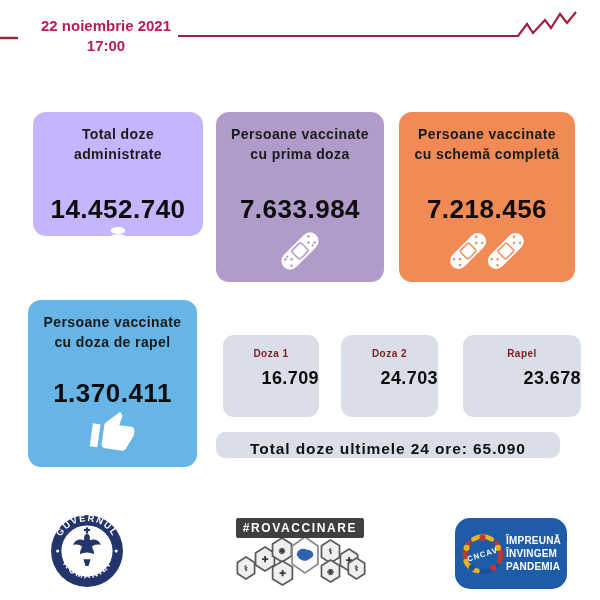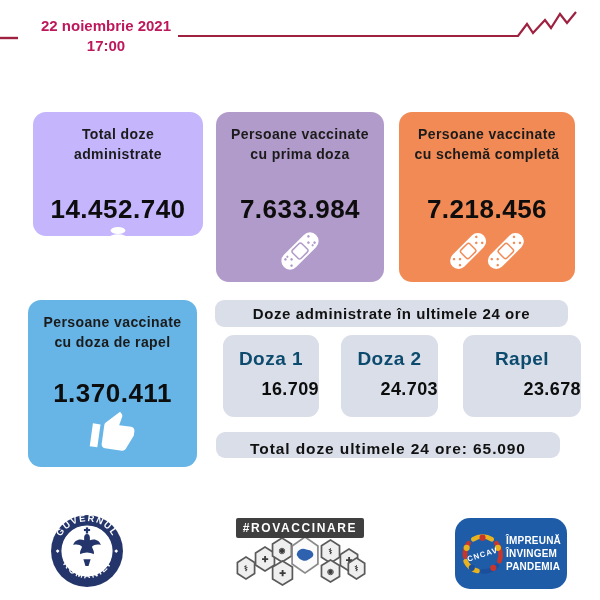--- a/index.html
+++ b/index.html
@@ -28,21 +28,21 @@
     font-weight:bold;color:#111;}
   .pill-24h{left:215px;top:300px;width:353px;height:27px;line-height:27px;
     font-size:15px;letter-spacing:.6px;}
   .pill-total{left:216px;top:432px;width:344px;height:26px;line-height:33px;
     font-size:15.5px;letter-spacing:.9px;}
   .mini{position:absolute;top:335px;height:82px;background:#D9DEE8;border-radius:11px;
     text-align:center;box-sizing:border-box;padding-top:13px;}
   .mini-1{left:223px;width:96px;}
   .mini-2{left:341px;width:97px;}
   .mini-3{left:463px;width:118px;}
-  .mini-label{font-weight:bold;font-size:19px;letter-spacing:.5px;color:#0c4a6e;}
+  .mini-label{font-weight:bold;font-size:10px;letter-spacing:.5px;color:#7f1d1d;}
   .mini-value{font-weight:bold;font-size:18px;letter-spacing:.4px;margin-top:9px;color:#0d0d0d;text-align:right;}
 
   
   .gov-logo{position:absolute;left:50px;top:514px;width:74px;height:74px;}
   .rov{position:absolute;left:230px;top:518px;width:140px;height:70px;}
   .rov-label{display:block;width:max-content;margin:0 auto;background:#3F3F3F;color:#fff;
     font-weight:bold;font-size:12px;letter-spacing:1.6px;padding:3px 7px;border-radius:2px;
     position:relative;z-index:3;}
   .hex-zone{position:relative;margin-top:2px;height:46px;}
   .hex{position:absolute;clip-path:polygon(50% 0,93% 25%,93% 75%,50% 100%,7% 75%,7% 25%);
@@ -150,21 +150,20 @@
       <span>cu doza de rapel</span>
     </div>
     <div class="card-value">1.370.411</div>
     <span class="card-icon">
       <svg width="48" height="46" viewBox="0 0 24 24" style="transform:rotate(8deg)">
         <path fill="#fff" d="M1 21h4V9H1v12zm22-11c0-1.1-.9-2-2-2h-6.31l.95-4.57.03-.32c0-.41-.17-.79-.44-1.06L14.17 1 7.58 7.59C7.22 7.95 7 8.45 7 9v10c0 1.1.9 2 2 2h9c.83 0 1.54-.5 1.84-1.22l3.02-7.05c.09-.23.14-.47.14-.73v-2z"></path>
       </svg>
     </span>
   </div>
 
-  <div class="pill pill-24h">Doze administrate în ultimele 24 ore</div>
 
   <div class="mini mini-1">
     <div class="mini-label">Doza 1</div>
     <div class="mini-value">16.709</div>
   </div>
   <div class="mini mini-2">
     <div class="mini-label">Doza 2</div>
     <div class="mini-value">24.703</div>
   </div>
   <div class="mini mini-3">

